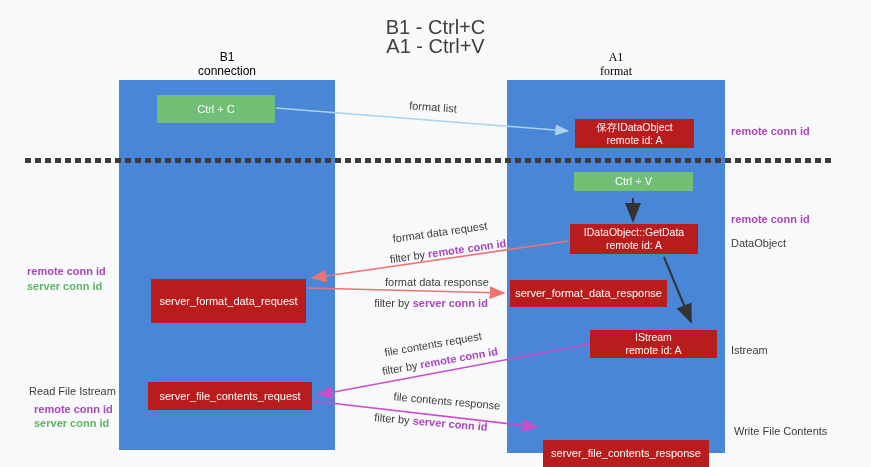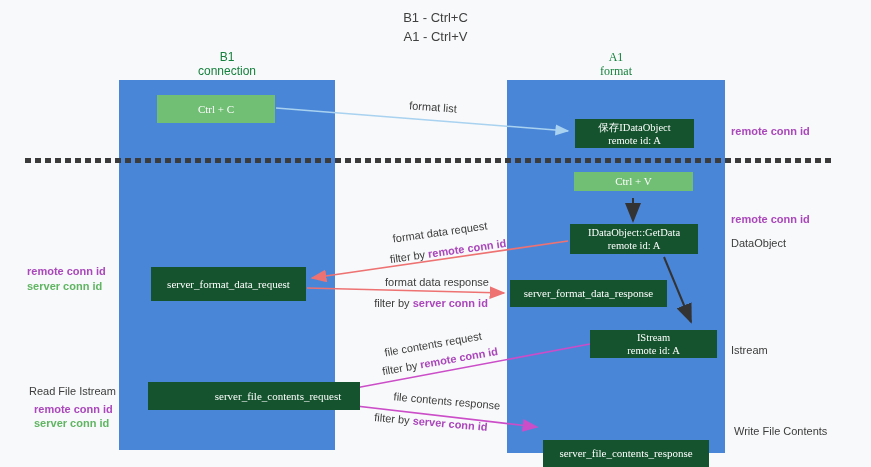--- a/index.html
+++ b/index.html
@@ -5,46 +5,46 @@
   html,body{margin:0;padding:0;}
   body{
     position:relative;
     width:871px;height:467px;
     background:#f8f9fa;
     font-family:"Liberation Sans",sans-serif;
     color:#3c3c3c;
     overflow:hidden;
   }
   .title{
-    position:absolute;top:8px;left:0;right:0;
-    text-align:center;font-size:13px;line-height:19px;color:#3f3f3f;
+    position:absolute;top:18px;left:0;right:0;
+    text-align:center;font-size:20px;line-height:19px;color:#3f3f3f;
   }
   .lane-header{
     position:absolute;top:50px;
-    text-align:center;font-size:12px;line-height:14px;color:#15803d;
+    text-align:center;font-size:12px;line-height:14px;color:#000000;
   }
   .lane-header.left{left:119px;width:216px;}
   .lane-header.right{left:507px;width:218px;font-family:Liberation Serif, serif;}
   .lane{
     position:absolute;background:#4a86d8;
   }
   .lane.left{left:119px;top:80px;width:216px;height:370px;}
   .lane.right{left:507px;top:80px;width:218px;height:373px;}
   .dashline{
     position:absolute;left:25px;top:158px;width:808px;height:5px;
     background:repeating-linear-gradient(90deg,#3b3b3b 0 6px,transparent 6px 10px);
   }
   svg.arrows{position:absolute;left:0;top:0;z-index:3;pointer-events:none;}
   .node{
     position:absolute;z-index:4;
     display:flex;flex-direction:column;align-items:center;justify-content:center;
-    color:#fff;text-align:center;font-size:11px;line-height:13px;white-space:nowrap;font-family:Liberation Serif, serif;
+    color:#fff;text-align:center;font-size:11px;line-height:13px;white-space:nowrap;
   }
   .node.green{background:#71bf74;}
-  .node.orange{background:#14532d;}
+  .node.orange{background:#b91c1c;}
   .node.two-line{font-size:10.5px;}
   .msg{
     position:absolute;z-index:5;white-space:nowrap;font-size:11px;color:#3c3c3c;
     transform:translate(-50%,-50%) rotate(var(--r,0deg));
   }
   .side{
     position:absolute;z-index:5;white-space:nowrap;font-size:11px;color:#3c3c3c;line-height:14px;
   }
   .purple{color:#ab47bc;font-weight:bold;}
   .greenlbl{color:#5fb562;font-weight:bold;}
@@ -106,34 +106,34 @@
 
 <div class="node green" style="left:574px;top:172px;width:119px;height:19px;">
   <span>Ctrl + V</span>
 </div>
 
 <div class="node orange two-line" style="left:570px;top:224px;width:128px;height:30px;">
   <span>IDataObject::GetData</span>
   <span>remote id: A</span>
 </div>
 
-<div class="node orange" style="left:151px;top:267px;width:155px;height:34px;">
+<div class="node orange" style="left:151px;top:279px;width:155px;height:44px;">
   <span>server_format_data_request</span>
 </div>
 
 <div class="node orange" style="left:510px;top:280px;width:157px;height:27px;">
   <span>server_format_data_response</span>
 </div>
 
 <div class="node orange two-line" style="left:590px;top:330px;width:127px;height:28px;">
   <span>IStream</span>
   <span>remote id: A</span>
 </div>
 
-<div class="node orange" style="left:148px;top:382px;width:164px;height:28px;padding-left:48px;">
+<div class="node orange" style="left:148px;top:382px;width:164px;height:28px;">
   <span>server_file_contents_request</span>
 </div>
 
 <div class="node orange" style="left:543px;top:417px;width:166px;height:27px;margin-top:23px;">
   <span>server_file_contents_response</span>
 </div>
 
 <div class="msg" style="left:433px;top:107px;--r:4deg;">format list</div>
 
 <div class="msg" style="left:440px;top:232px;--r:-8deg;">format data request</div>

